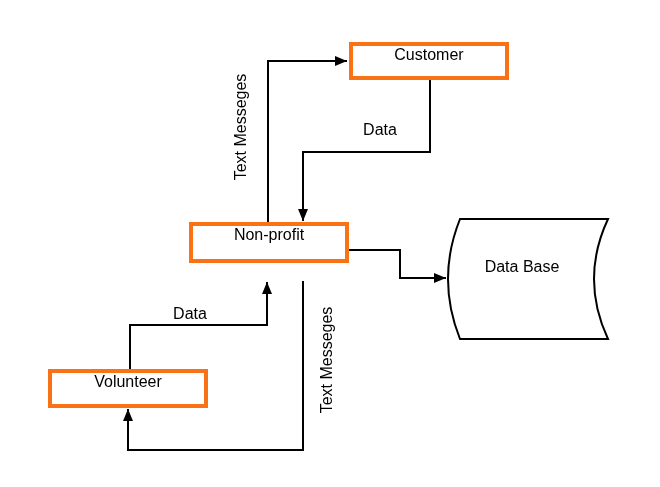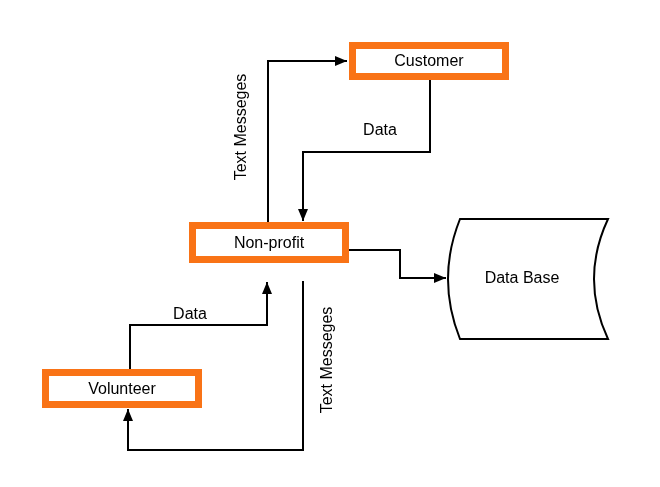--- a/index.html
+++ b/index.html
@@ -14,30 +14,28 @@
     overflow: hidden;
   }
   .wires {
     position: absolute;
     left: 0; top: 0;
   }
   .node {
     position: absolute;
     box-sizing: border-box;
     background: #ffffff;
-    border: 7px solid #f97316;
+    border: 4px solid #f97316;
     display: flex;
-    align-items: center;
     justify-content: center;
     white-space: nowrap;
   }
   .cyl-label {
     position: absolute;
     display: flex;
-    align-items: center;
     justify-content: center;
     white-space: nowrap;
   }
   .edge-label {
     position: absolute;
     display: flex;
     align-items: center;
     justify-content: center;
     white-space: nowrap;
     background: transparent;
@@ -73,21 +71,21 @@
   </svg>
 
   <div class="node" style="left:349px; top:42px; width:160px; height:38px;">
     <span>Customer</span>
   </div>
 
   <div class="node" style="left:189px; top:222px; width:160px; height:41px;">
     <span>Non-profit</span>
   </div>
 
-  <div class="node" style="left:42px; top:369px; width:160px; height:39px;">
+  <div class="node" style="left:48px; top:369px; width:160px; height:39px;">
     <span>Volunteer</span>
   </div>
 
   <div class="cyl-label" style="left:452px; top:258px; width:140px; height:40px;">
     <span>Data Base</span>
   </div>
 
   <div class="edge-label vertical" style="left:181px; top:117px; width:120px; height:20px;">Text Messeges</div>
 
   <div class="edge-label" style="left:355px; top:120px; width:50px; height:20px;">Data</div>

